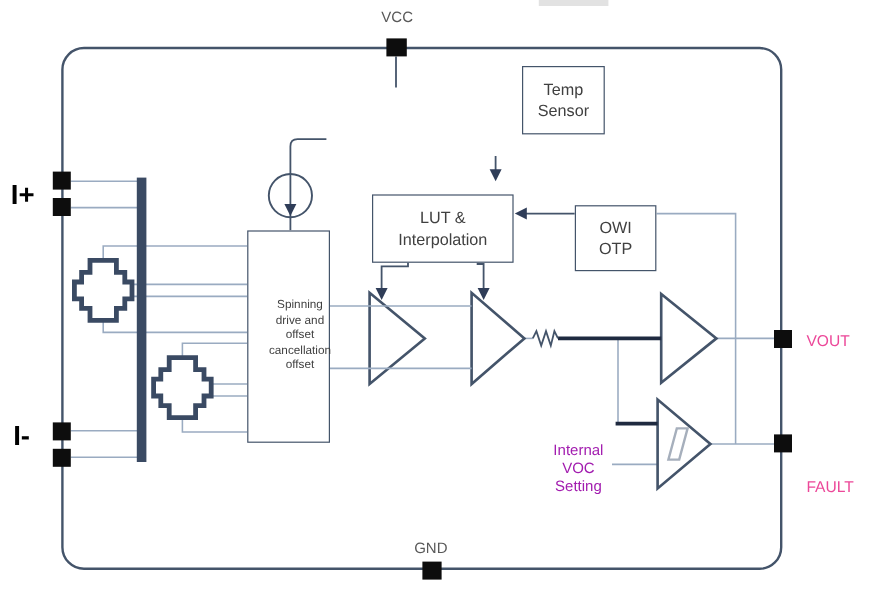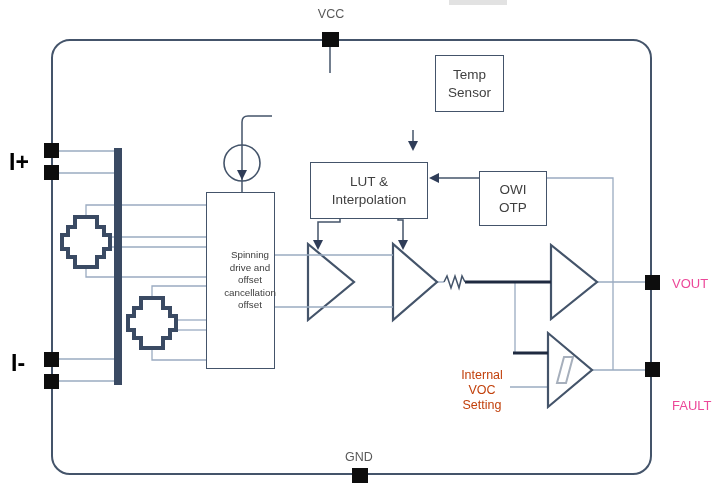--- a/index.html
+++ b/index.html
@@ -4,21 +4,21 @@
 <style>
   html,body{margin:0;padding:0;background:#fff;}
   #canvas{position:relative;width:726px;height:498px;background:#fff;overflow:hidden;
           font-family:"Liberation Sans",sans-serif;}
   #wires{position:absolute;left:0;top:0;}
   .block{position:absolute;background:#fff;border:1.6px solid #44546A;box-sizing:border-box;
          display:flex;flex-direction:column;justify-content:center;align-items:center;
          color:#404040;font-size:13.5px;line-height:18px;text-align:center;}
   .block span{display:block;}
   .spin{font-size:9.8px;line-height:12.5px;padding-left:19px;}
-  .lbl{position:absolute;color:#c2410c;white-space:nowrap;}
+  .lbl{position:absolute;color:#a21caf;white-space:nowrap;}
   .pinlbl{font-size:12.5px;color:#595959;}
   .portlbl{font-size:13px;color:#ec4899;}
   .biglbl{font-size:23px;font-weight:bold;color:#000;}
   .voc{font-size:12.5px;line-height:15px;text-align:center;}
 </style>
 </head>
 <body>
 
 <div id="canvas">
   <svg id="wires" width="726" height="498" viewBox="0 0 726 498">

